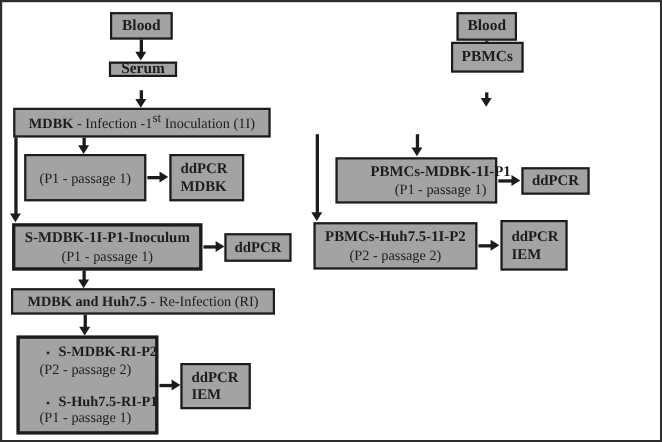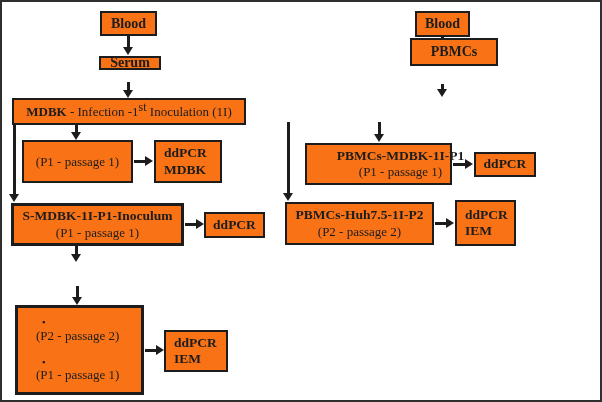--- a/index.html
+++ b/index.html
@@ -7,21 +7,21 @@
   body {
     width:602px; height:402px;
     font-family:"Liberation Serif","DejaVu Serif",serif;
     color:#1c1c1c;
   }
   .canvas {
     position:relative; width:602px; height:402px;
     background:#ffffff; border:2px solid #2e2e2e; overflow:hidden;
   }
   .box {
-    position:absolute; border:2px solid #1c1c1c; background:#f97316;
+    position:absolute; border:2px solid #1c1c1c; background:#a3a3a3;
     display:flex; flex-direction:column; align-items:center; justify-content:center;
     line-height:1.22; text-align:center;
   }
   .box.thick { border-width:3px; }
   .box.leftpad { align-items:flex-start; text-align:left; padding-left:8px; }
   .b { font-weight:bold; }
   .i { }
   .fs14 { font-size:14px; }
   .title { font-size:13.5px; font-weight:bold; white-space:nowrap; }
   .sub { font-size:13px; white-space:nowrap; }
@@ -88,52 +88,57 @@
   </div>
 
   <div class="arr-h" style="left:183px; top:217px; width:19px;"></div>
 
   <div class="box" style="left:202px; top:210px; width:61px; height:26px;">
     <span class="title">ddPCR</span>
   </div>
 
   <div class="arr-v" style="left:69px; top:244px; height:16px;"></div>
 
+  <div class="box" style="left:8px; top:260px; width:240px; height:24px;">
+    <span class="wide-label"><span class="b">MDBK and Huh7.5</span><span> - Re-Infection (RI)</span></span>
+  </div>
 
   <div class="arr-v" style="left:70px; top:284px; height:19px;"></div>
 
   <div class="box thick bullets" style="left:13px; top:303px; width:129px; height:90px;">
     <div class="bullet-item">
       <div class="bullet-row">
         <span class="bullet-glyph">▪</span>
+        <span>S-MDBK-RI-P2</span>
       </div>
       <div class="bullet-sub">(P2 - passage 2)</div>
     </div>
     <div class="bullet-item">
       <div class="bullet-row">
         <span class="bullet-glyph">▪</span>
+        <span>S-Huh7.5-RI-P1</span>
       </div>
       <div class="bullet-sub">(P1 - passage 1)</div>
     </div>
   </div>
 
   <div class="arr-h" style="left:143px; top:343px; width:19px;"></div>
 
   <div class="box leftpad" style="left:162px; top:328px; width:64px; height:42px;">
     <div class="title">ddPCR</div>
     <div class="title">IEM</div>
   </div>
 
   <div class="box fs14 b" style="left:413px; top:9px; width:55px; height:26px;">
     <span>Blood</span>
   </div>
 
   <div class="arr-v" style="left:435px; top:35px; height:18px;"></div>
 
-  <div class="box fs14 b" style="left:408px; top:36px; width:88px; height:28px;">
+  <div class="box fs14 b" style="left:408px; top:36px; width:66px; height:28px;">
     <span>PBMCs</span>
   </div>
 
   <div class="arr-v" style="left:435px; top:82px; height:13px;"></div>
 
 
   <div class="arr-v" style="left:372px; top:120px; height:20px;"></div>
 
   <div class="arr-v" style="left:281px; top:120px; height:79px;"></div>
 

